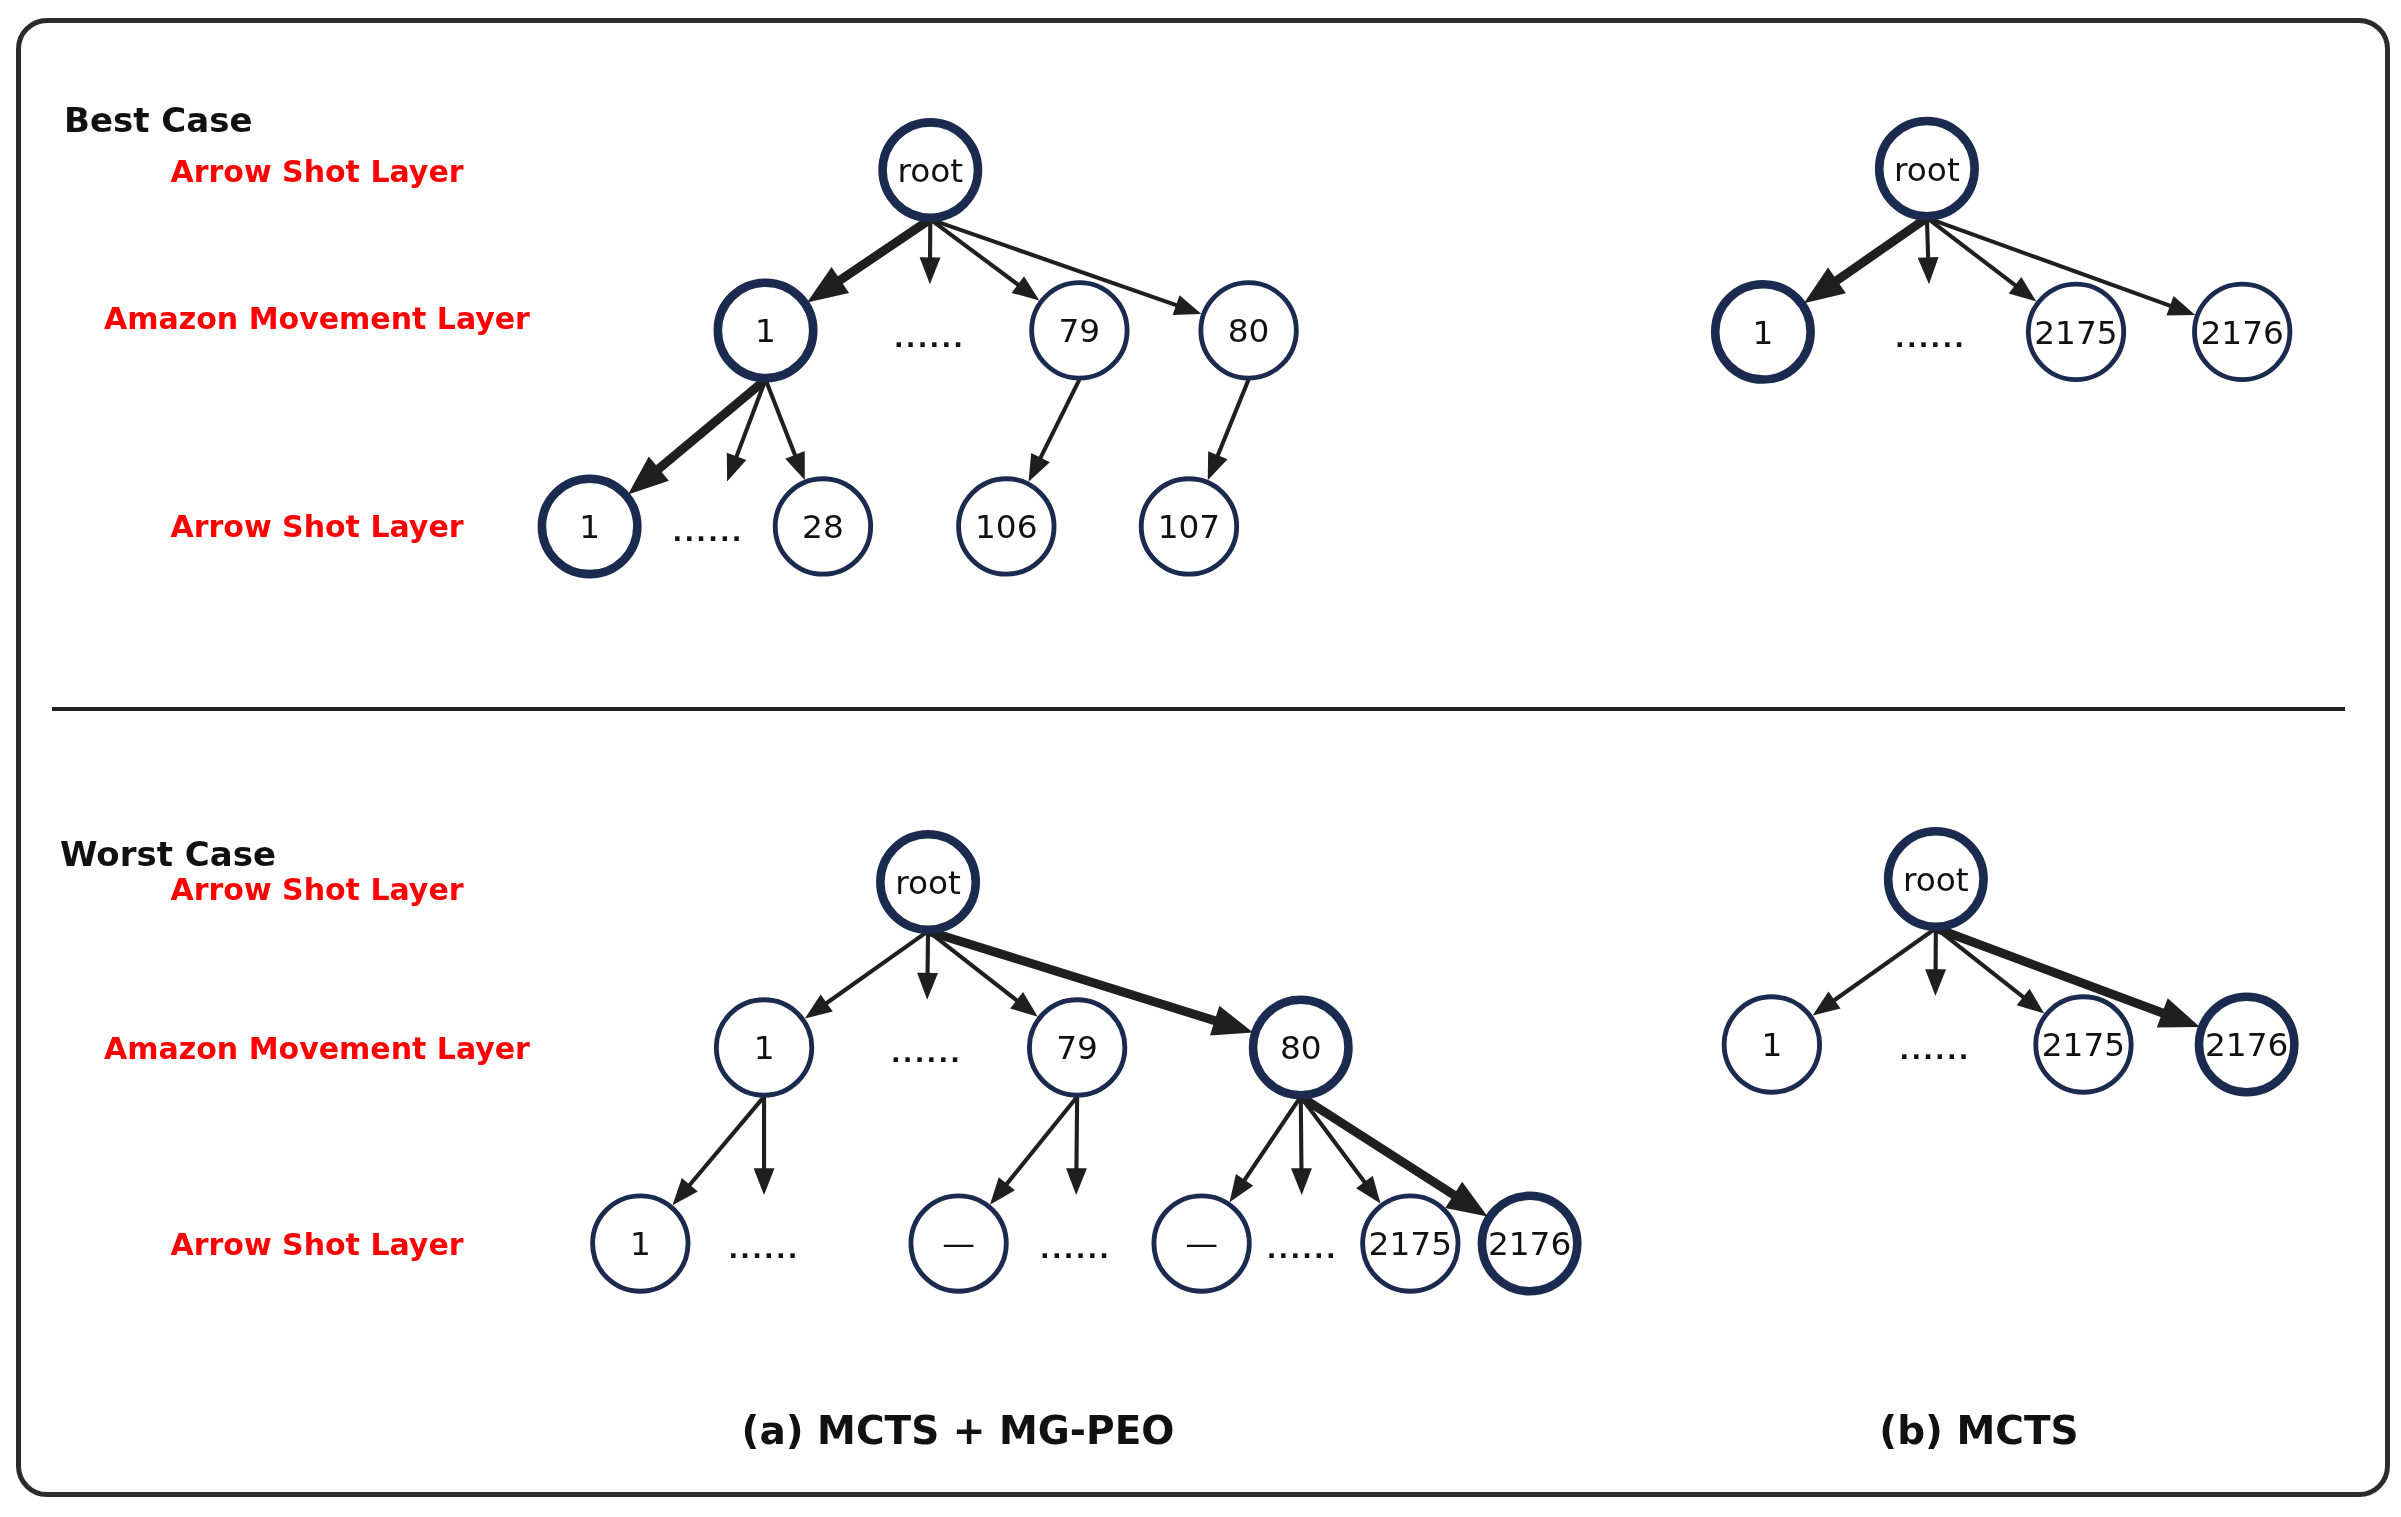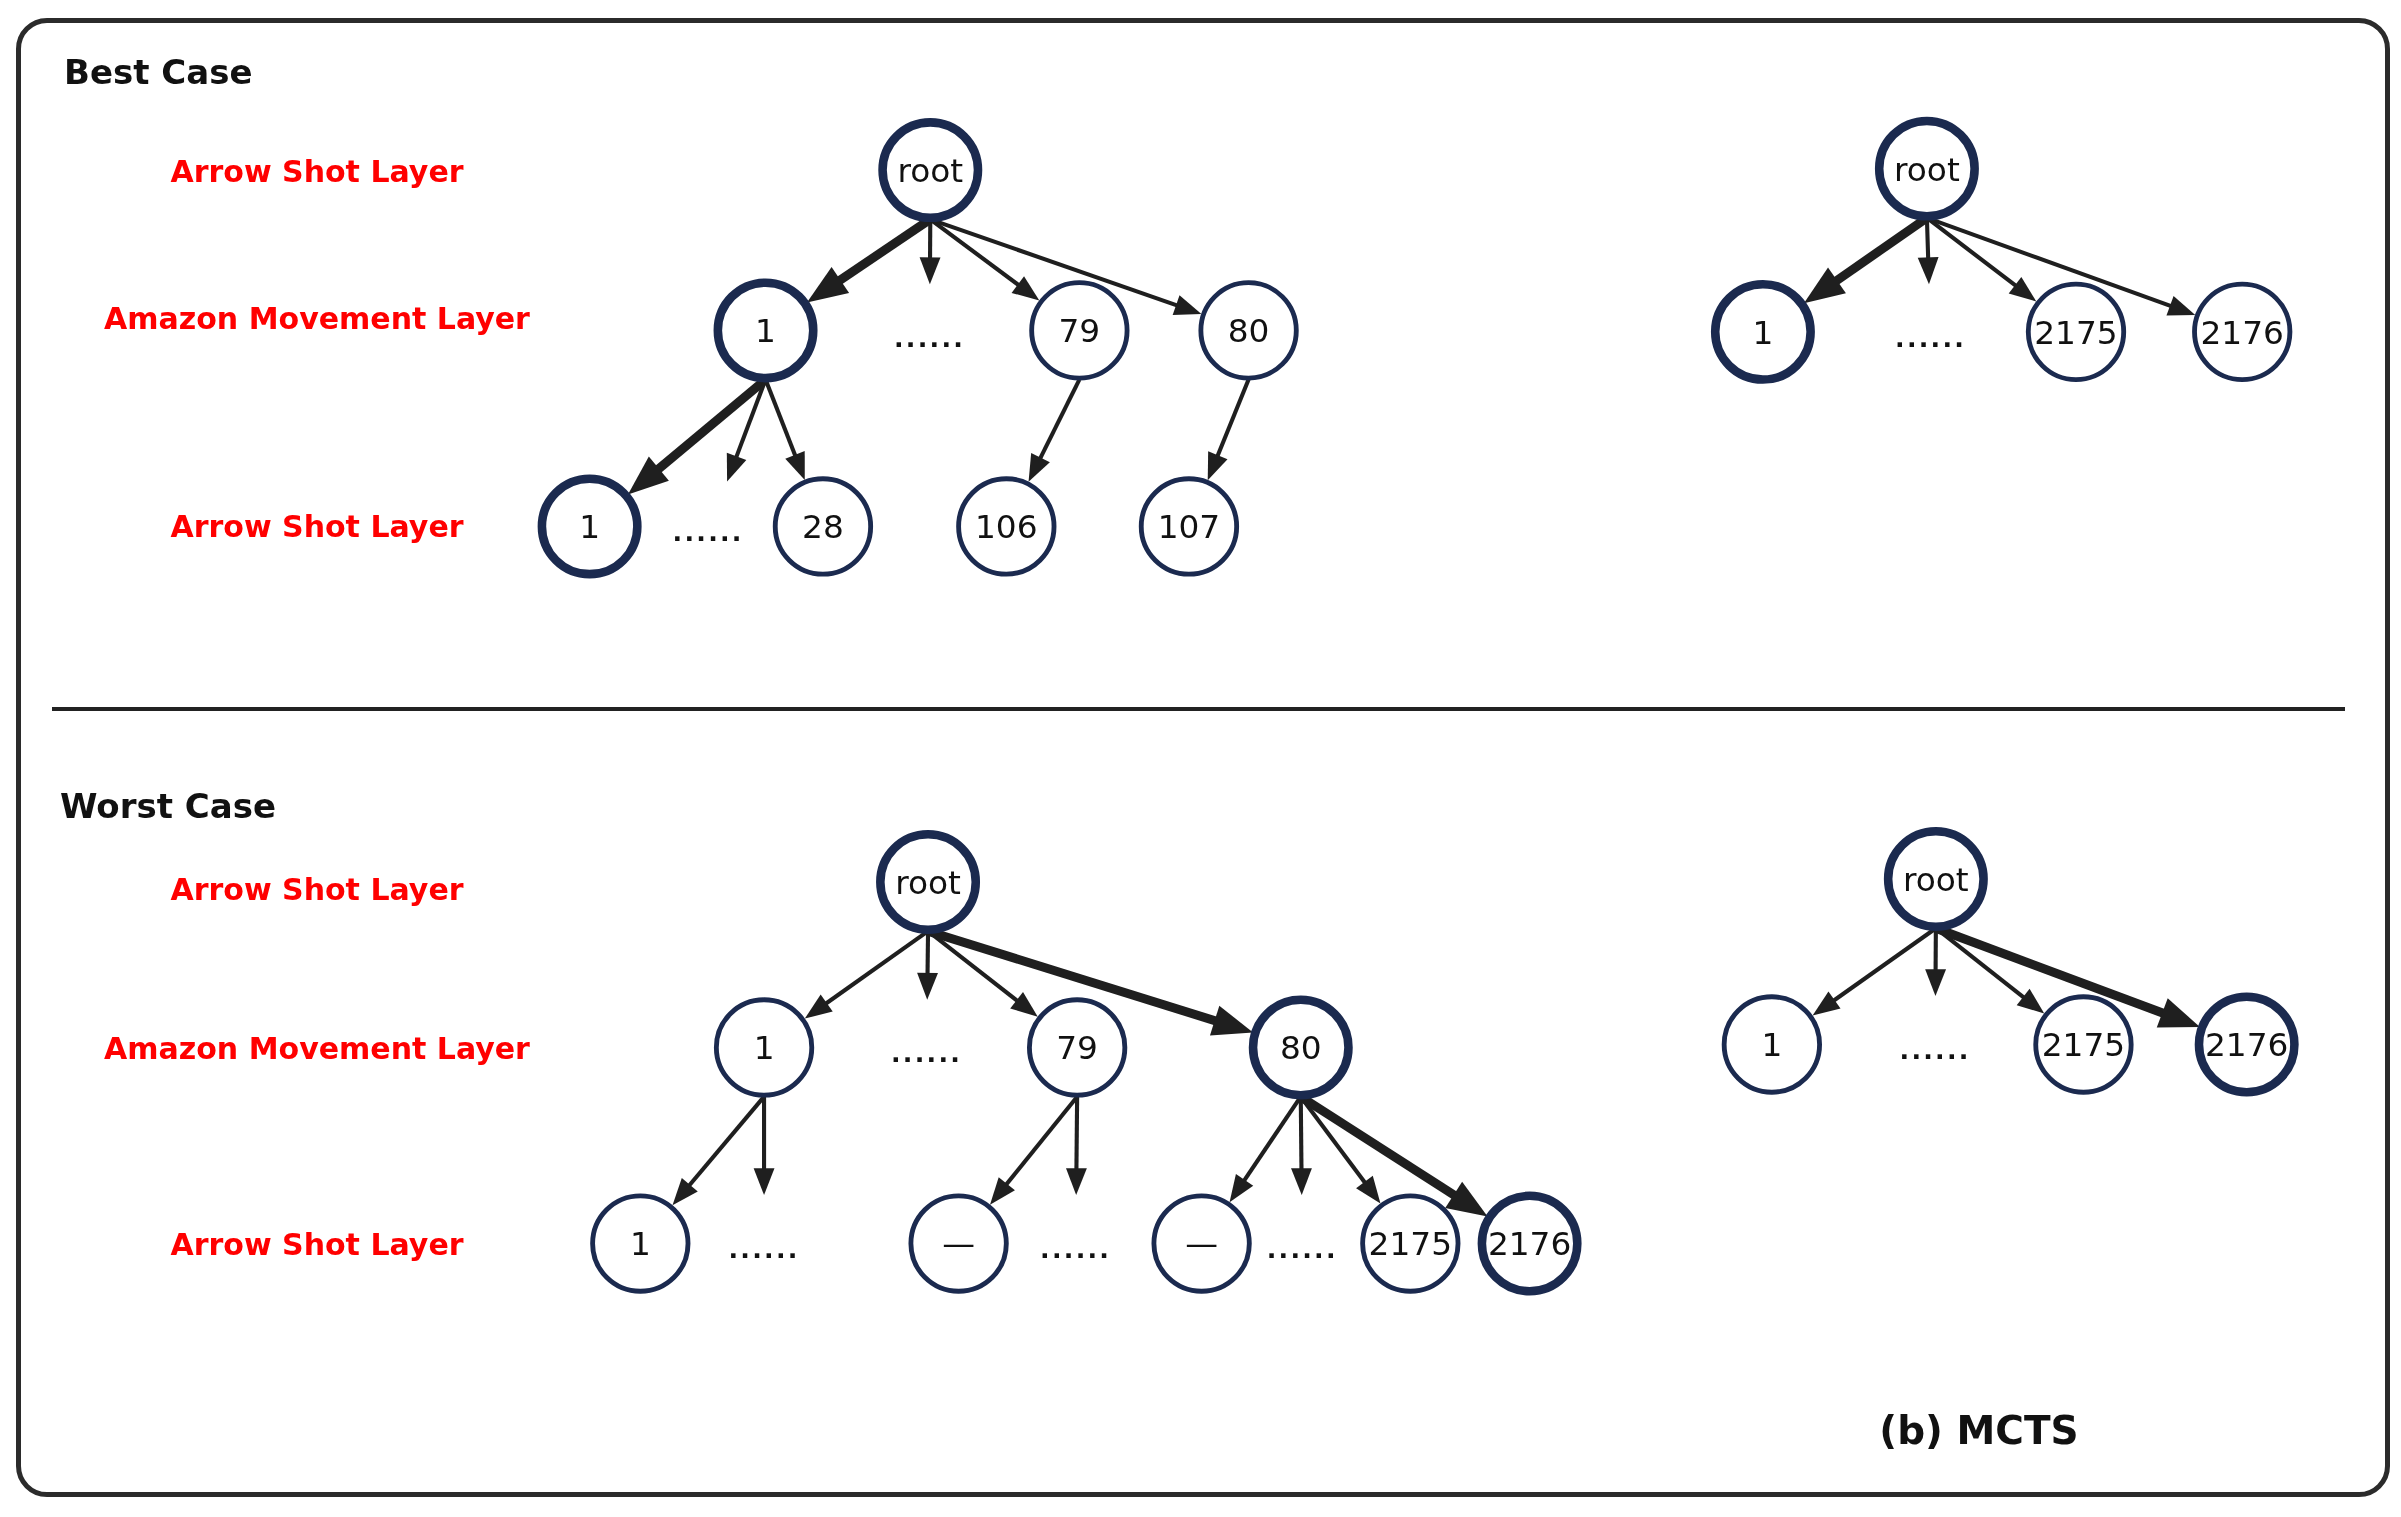--- a/index.html
+++ b/index.html
@@ -17,20 +17,21 @@
   }
   #divider{
     position:absolute;left:52px;top:707px;width:2293px;height:3.7px;
     background:#222222;
   }
   .section-title{
     position:absolute;
     transform:translateY(-50%);
     font-size:34px;font-weight:bold;color:#111111;
     white-space:nowrap;
+    margin-top:48px;
   }
   #best-title{left:64px;top:72px;}
   #worst-title{left:60px;top:806px;}
   .layer-label{
     position:absolute;left:317px;
     transform:translate(-50%,-50%);
     font-size:30px;font-weight:bold;color:#ff0000;
     white-space:nowrap;
   }
   .caption{
@@ -53,20 +54,21 @@
   <div id="best-title" class="section-title">Best Case</div>
   <div id="worst-title" class="section-title">Worst Case</div>
 
   <div class="layer-label" style="top:171px">Arrow Shot Layer</div>
   <div class="layer-label" style="top:318px">Amazon Movement Layer</div>
   <div class="layer-label" style="top:526px">Arrow Shot Layer</div>
   <div class="layer-label" style="top:889px">Arrow Shot Layer</div>
   <div class="layer-label" style="top:1048px">Amazon Movement Layer</div>
   <div class="layer-label" style="top:1244px">Arrow Shot Layer</div>
 
+  <div id="caption-a" class="caption">(a) MCTS + MG-PEO</div>
   <div id="caption-b" class="caption">(b) MCTS</div>
 
   <svg id="diagram" width="2401" height="1518" viewBox="0 0 3221 2036" xmlns="http://www.w3.org/2000/svg">
       <g>
         <line x1="1248" y1="294" x2="1109.4178096399787" y2="387.43324146444877" stroke="#1f1f1f" stroke-width="12"></line>
         <polygon points="1082.5532519706094,405.5455450514896 1115.588058724254,357.9461591022008 1139.066970781529,392.7705857106424" fill="#1f1f1f"></polygon>
         <line x1="1248" y1="294" x2="1247.5886676029077" y2="359.40185113767853" stroke="#1f1f1f" stroke-width="5.5"></line>
         <polygon points="1247.4528212330058,381.0014239520604 1233.6795087290761,344.91408735500613 1261.6789549699415,345.09018450117514" fill="#1f1f1f"></polygon>
         <line x1="1248" y1="294" x2="1376.9498442772897" y2="390.0676339865807" stroke="#1f1f1f" stroke-width="5.5"></line>
         <polygon points="1394.2713269365508,402.9721385677303 1357.038158424074,392.6915178412614 1373.7662199181568,370.2377440237005" fill="#1f1f1f"></polygon>

